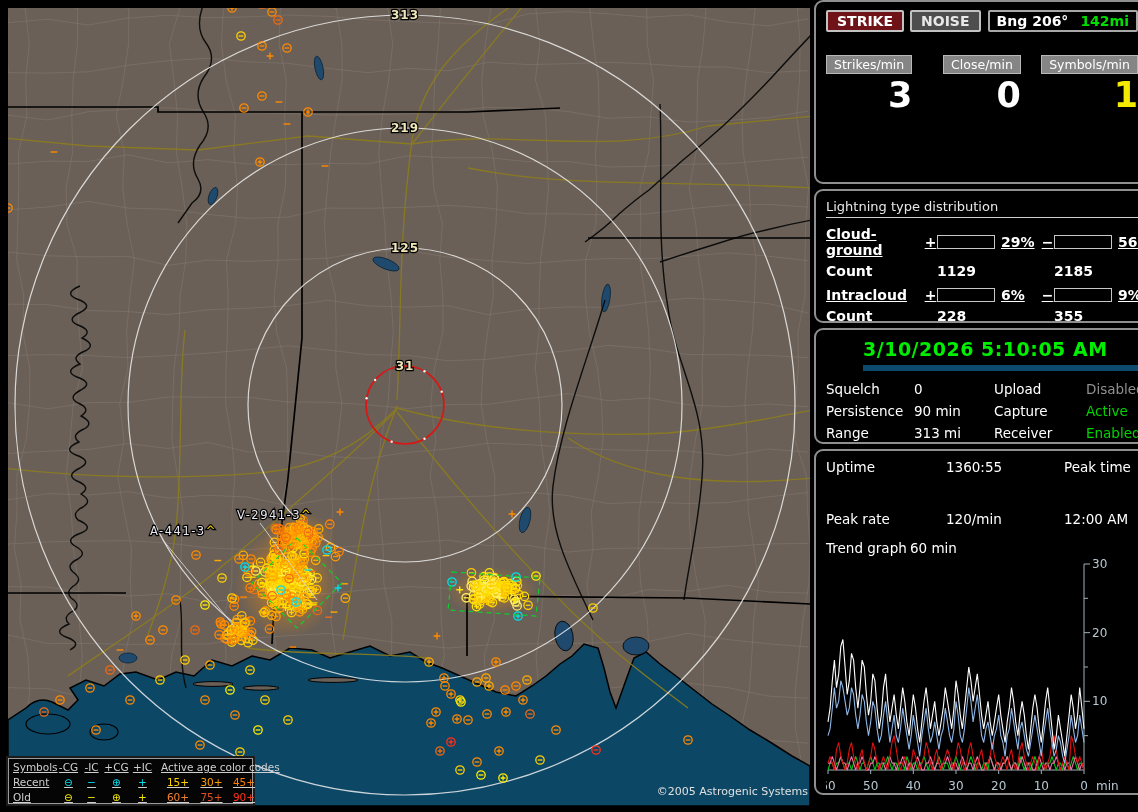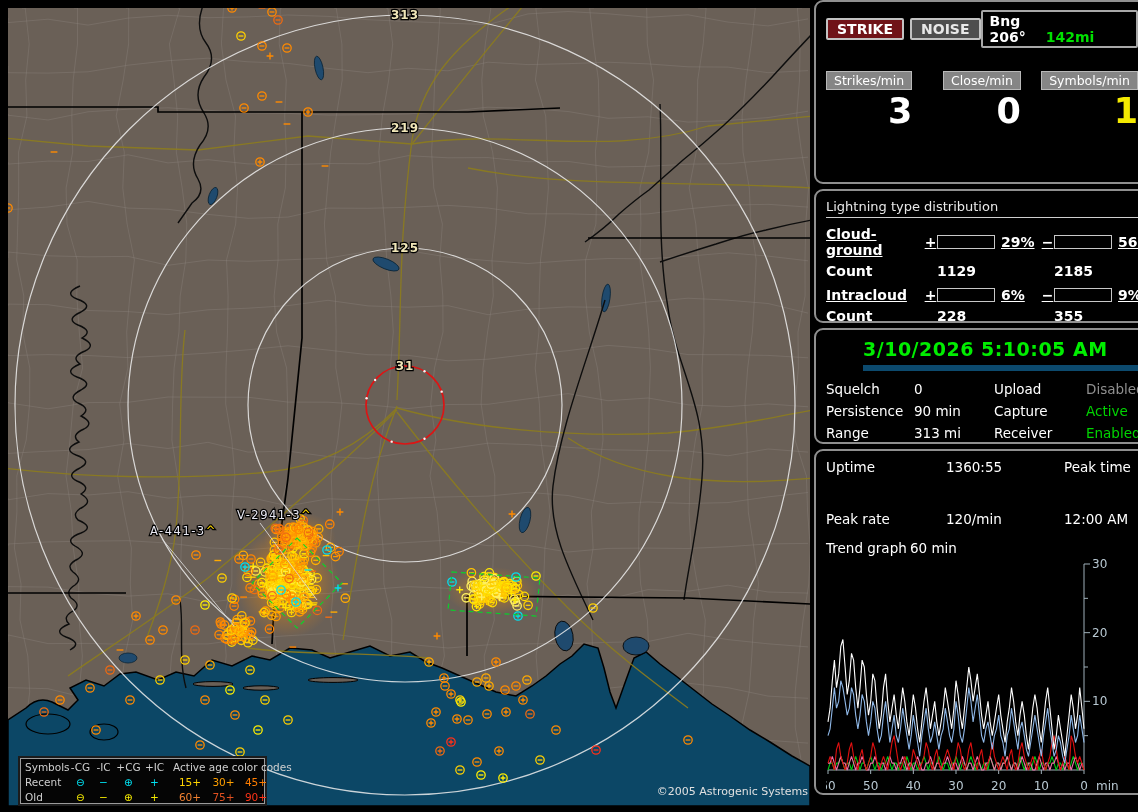--- a/index.html
+++ b/index.html
@@ -1,40 +1,40 @@
 <!DOCTYPE html>
 <html><head>
 <meta charset="utf-8">
 <style>
   html,body{margin:0;padding:0;background:#000;}
   body{width:1138px;height:812px;position:relative;overflow:hidden;
        font-family:"DejaVu Sans","Liberation Sans",sans-serif;color:#fff;}
   
   #map{position:absolute;left:8px;top:8px;width:802px;height:657px;}
   #map svg{display:block;}
-  #map-legend{position:absolute;left:12px;top:750px;width:245px;height:46px;
+  #map-legend{position:absolute;left:0px;top:750px;width:245px;height:46px;
       background:#050505;border:1px solid #9a9a9a;box-shadow:0 0 0 2px #1c1c1c;
-      font-size:10.5px;line-height:15px;color:#cfcfcf;padding:1px 0 0 4px;box-sizing:border-box;}
+      font-size:10.5px;line-height:15px;color:#cfcfcf;padding:1px 0 0 4px;box-sizing:border-box;text-decoration:underline;}
   .lg-row{display:grid;grid-template-columns:44px 23px 23px 27px 25px 6px 34px 33px 32px;white-space:nowrap;}
   .lg-row span{text-align:center;}
   .lg-row .lg-lab{text-align:left;}
   .lg-age-title{grid-column:7/10;text-align:center;}
   
   #right{position:absolute;left:814px;top:0;width:336px;}
   .panel{background:#000;border:2px solid #8f8f8f;border-radius:9px;margin-bottom:5px;
          padding:8px 10px;box-sizing:border-box;position:relative;}
   #p1{height:184px;} #p2{height:134px;} #p3{height:116px;} #p4{height:346px;}
   .btnrow{display:flex;align-items:center;}
   .btn{font-weight:bold;font-size:14px;padding:1px 9px;border:2px solid #c2c2c2;
        border-radius:2px;cursor:default;}
   .btn-strike{background:#701318;color:#fff;}
   .btn-noise{background:#4e4e4e;color:#e8e8e8;margin-left:6px;}
   .bng{margin-left:auto;border:2px solid #a8a8a8;border-radius:2px;padding:1px 7px;
        font-weight:bold;font-size:14px;background:#000;}
-  .bng .dist{color:#00e000;margin-left:20px;}
+  .bng .dist{color:#00e000;margin-left:12px;}
   .rates{display:grid;grid-template-columns:1fr 1fr 1fr;margin-top:22px;}
   .rate{display:flex;flex-direction:column;}
   .rate:nth-child(1){align-items:flex-start;} .rate:nth-child(2){align-items:center;} .rate:nth-child(3){align-items:flex-end;}
   .chipwrap{display:inline-block;text-align:right;}
   .chip{display:inline-block;background:#858585;color:#fff;font-size:12.5px;
         padding:1px 7px;border:1px solid #b8b8b8;}
   .bignum{font-size:35px;font-weight:bold;line-height:1.05;margin-top:3px;}
   .totals{display:grid;grid-template-columns:1fr 1fr 1fr;margin-top:13px;font-size:14px;}
   .total{display:flex;flex-direction:column;}
   .total:nth-child(1){align-items:flex-start;} .total:nth-child(2){align-items:center;} .total:nth-child(3){align-items:flex-end;}

